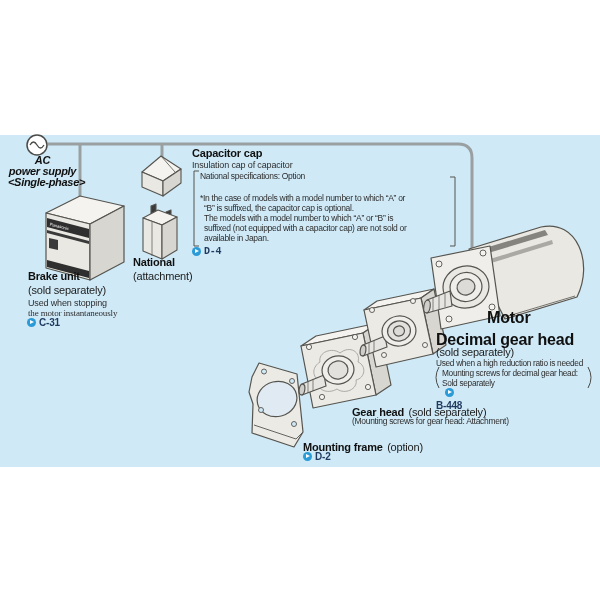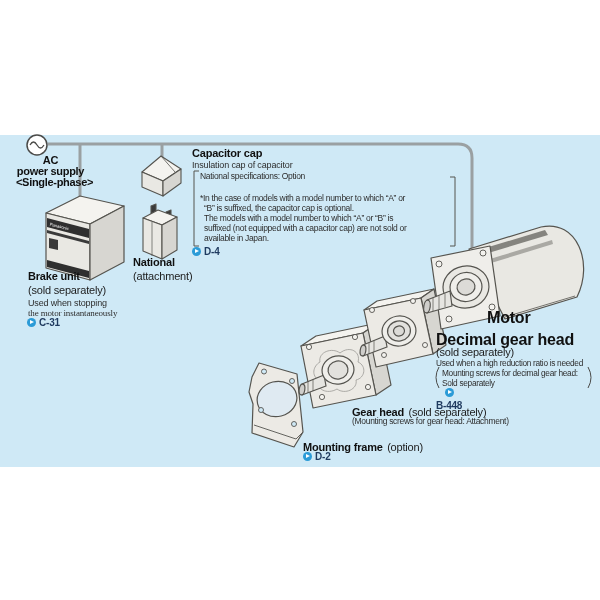--- a/index.html
+++ b/index.html
@@ -149,21 +149,21 @@
       </g>
       <ellipse cx="466" cy="287" rx="23" ry="21" transform="rotate(-10 466 287)" fill="#e9e8e3"></ellipse>
       <ellipse cx="466" cy="287" rx="16" ry="14.5" transform="rotate(-10 466 287)" fill="#efeeea"></ellipse>
       <ellipse cx="466" cy="287" rx="9" ry="8" transform="rotate(-10 466 287)" fill="#dcdbd7"></ellipse>
       <polygon points="450,291 427,300 427,313 452,306" fill="#e6e5e1"></polygon>
       <ellipse cx="427" cy="306.5" rx="3.2" ry="6.5" transform="rotate(8 427 306.5)" fill="#cfcecb"></ellipse>
       <path d="M433,297.5 V311 M439,295.5 V309 M445,293.5 V307" stroke-width="0.7"></path>
     </g>
   </svg>
 
-  <div class="abs aclabel" style="left:16px; top:155px; width:69px;">
+  <div class="abs aclabel" style="left:8px; top:155px; width:69px;font-style:italic;">
     <div>AC</div>
     <div>power supply</div>
     <div>&lt;Single-phase&gt;</div>
   </div>
 
   <div class="abs h1" style="left:28px; top:270px;">Brake unit</div>
   <div class="abs sub" style="left:28px; top:284px;">(sold separately)</div>
   <div class="abs desc" style="left:28px; top:298px;">Used when stopping</div>
   <div class="abs desc" style="left:28px; top:308px;font-family:Liberation Serif, serif;">the motor instantaneously</div>
   <div class="ref" style="left:27px; top:317px;">
@@ -175,21 +175,21 @@
   <div class="abs sub" style="left:133px; top:270px;">(attachment)</div>
 
   <div class="abs h1" style="left:192px; top:147px;">Capacitor cap</div>
   <div class="abs desc" style="left:192px; top:160px;">Insulation cap of capacitor</div>
   <div class="abs small" style="left:200px; top:171px;">National specifications: Option</div>
   <div class="abs small" style="left:200px; top:193px;">*In the case of models with a model number to which “A” or</div>
   <div class="abs small" style="left:204px; top:203px;">“B” is suffixed, the capacitor cap is optional.</div>
   <div class="abs small" style="left:204px; top:213px;">The models with a model number to which “A” or “B” is</div>
   <div class="abs small" style="left:204px; top:223px;">suffixed (not equipped with a capacitor cap) are not sold or</div>
   <div class="abs small" style="left:204px; top:233px;">available in Japan.</div>
-  <div class="ref" style="left:192px; top:246px;">
+  <div class="ref" style="left:192px; top:246px;font-family:Liberation Mono, monospace;">
     <span class="dot"></span>
     <span>D-4</span>
   </div>
 
   <div class="abs h1big" style="left:487px; top:309px;">Motor</div>
 
   <div class="abs h1big" style="left:436px; top:331px;">Decimal gear head</div>
   <div class="abs sub" style="left:436px; top:346px;">(sold separately)</div>
   <div class="abs tiny" style="left:436px; top:358px;">Used when a high reduction ratio is needed</div>
   <div class="abs tiny" style="left:442px; top:368px;">Mounting screws for decimal gear head:</div>

